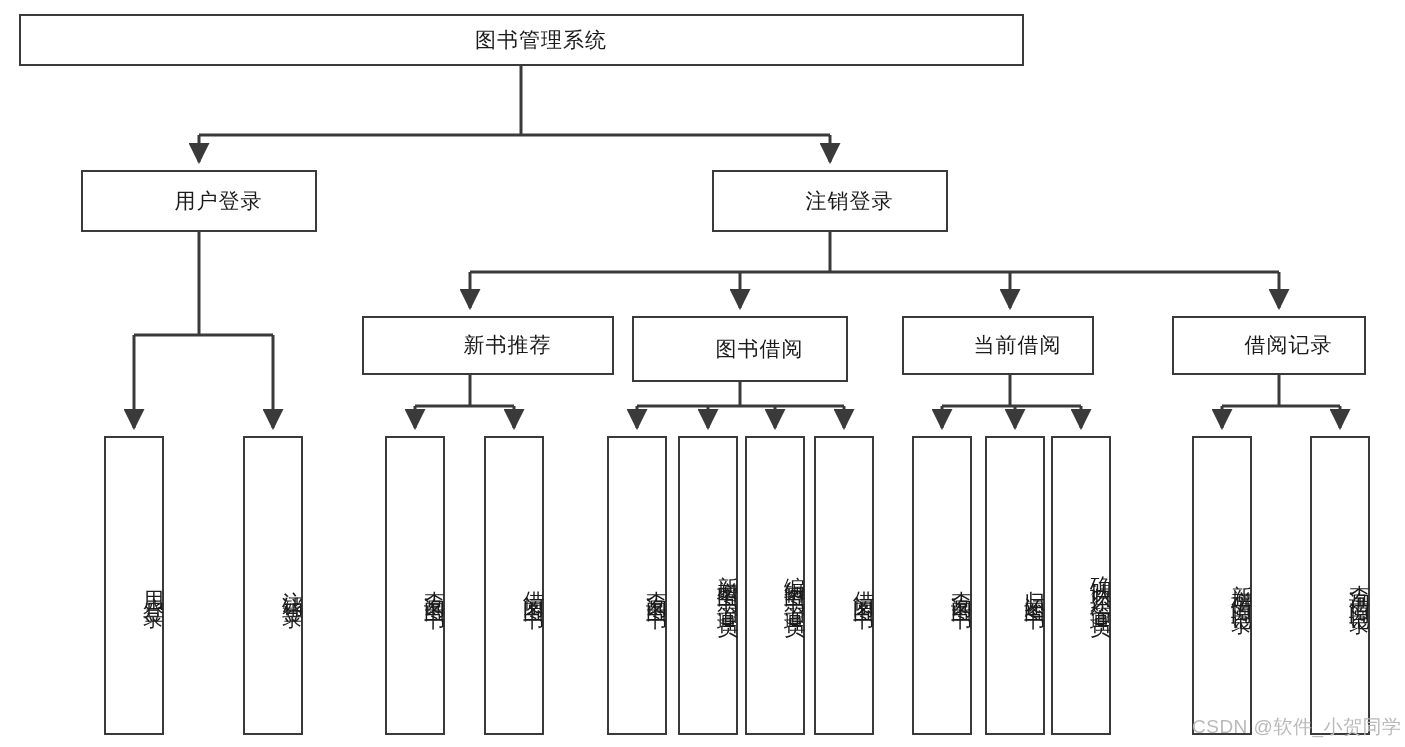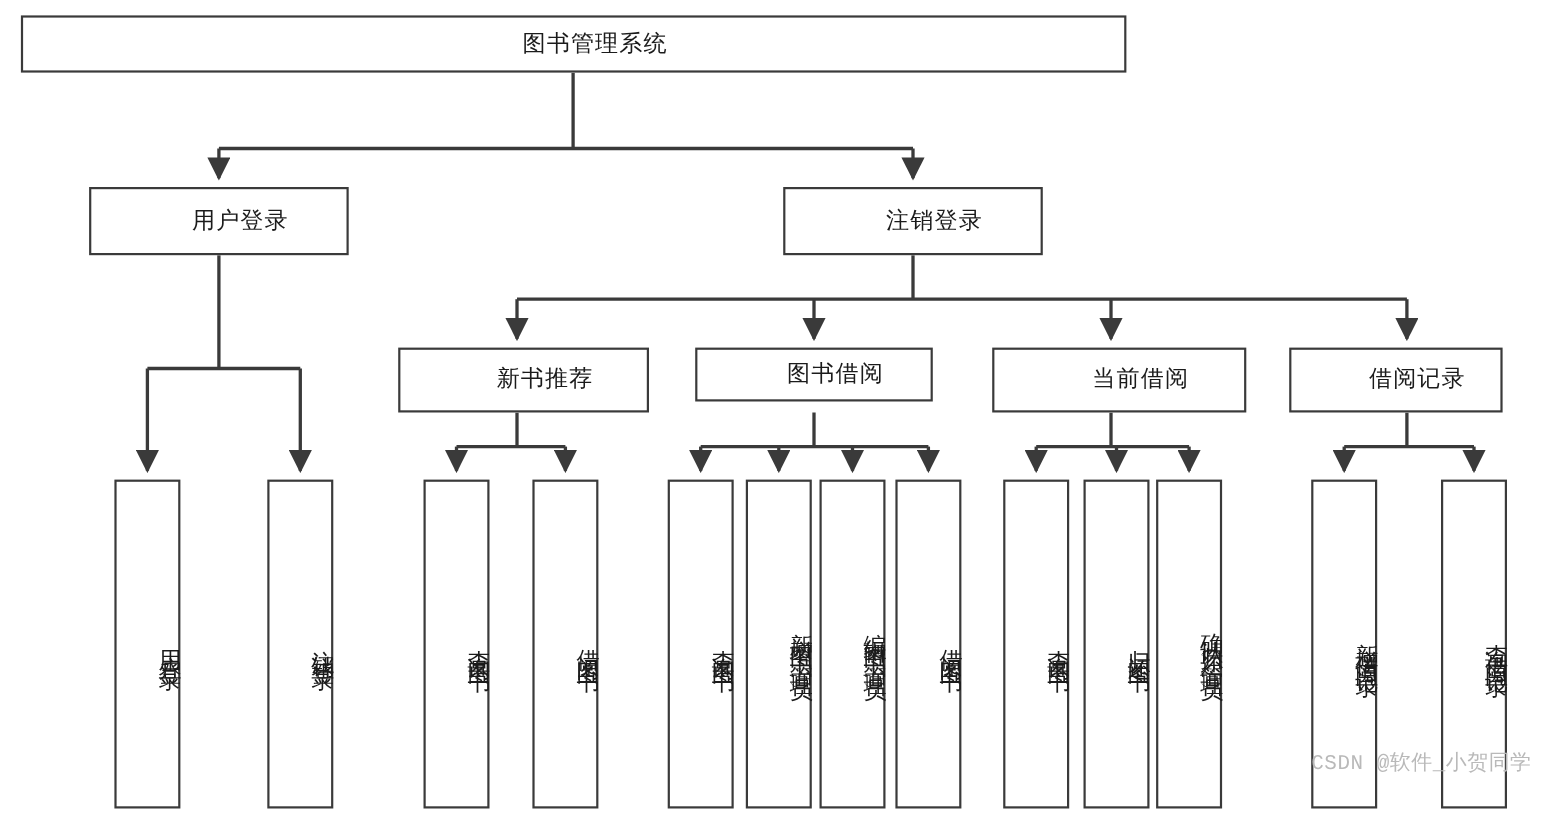--- a/index.html
+++ b/index.html
@@ -121,27 +121,27 @@
     <span>图书管理系统</span>
   </div>
 
   <div class="node h" style="left:81px; top:170px; width:236px; height:62px;">
     <span>用户登录</span>
   </div>
   <div class="node h" style="left:712px; top:170px; width:236px; height:62px;">
     <span>注销登录</span>
   </div>
 
-  <div class="node h" style="left:362px; top:316px; width:228px; height:59px;">
+  <div class="node h" style="left:362px; top:316px; width:252px; height:59px;">
     <span>新书推荐</span>
   </div>
-  <div class="node h" style="left:632px; top:316px; width:216px; height:49px;">
+  <div class="node h" style="left:632px; top:316px; width:216px; height:66px;">
     <span>图书借阅</span>
   </div>
-  <div class="node h" style="left:902px; top:316px; width:231px; height:59px;">
+  <div class="node h" style="left:902px; top:316px; width:192px; height:59px;">
     <span>当前借阅</span>
   </div>
   <div class="node h" style="left:1172px; top:316px; width:194px; height:59px;">
     <span>借阅记录</span>
   </div>
 
   <div class="node v" style="left:104px; top:436px; width:60px; height:299px;">
     <span class="vtext">用户登录</span>
   </div>
   <div class="node v" style="left:243px; top:436px; width:60px; height:299px;">
@@ -178,15 +178,15 @@
     <span class="vtext">确认归还（管理员）</span>
   </div>
 
   <div class="node v" style="left:1192px; top:436px; width:60px; height:299px;">
     <span class="vtext">新增借阅记录</span>
   </div>
   <div class="node v" style="left:1310px; top:436px; width:60px; height:299px;">
     <span class="vtext">查询借阅记录</span>
   </div>
 
-  <div class="watermark" style="left:1192px; top:680px;font-family:Liberation Mono, monospace;">CSDN @软件_小贺同学</div>
+  <div class="watermark" style="left:1192px; top:714px;">CSDN @软件_小贺同学</div>
 
 </div>
 
 </body></html>

